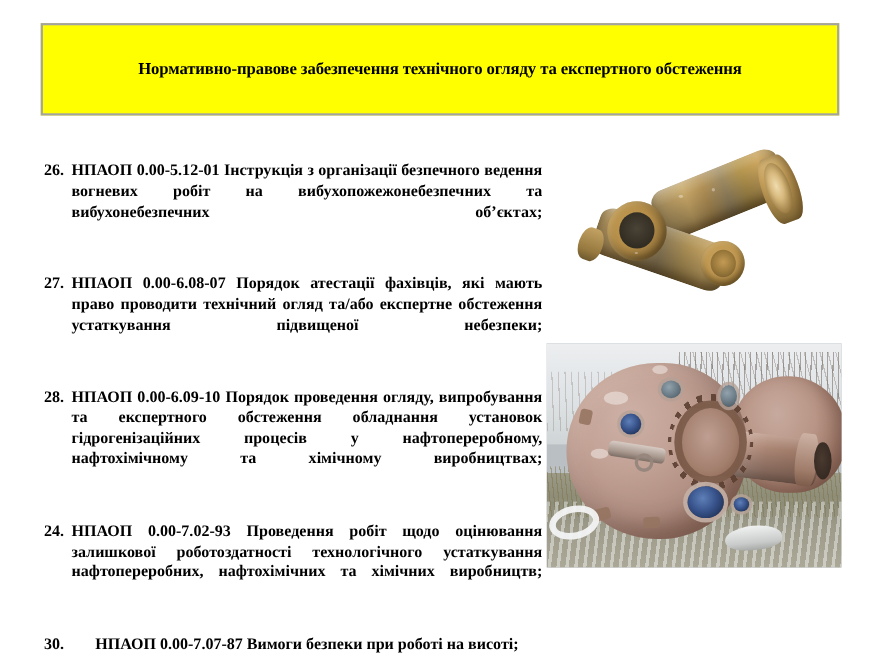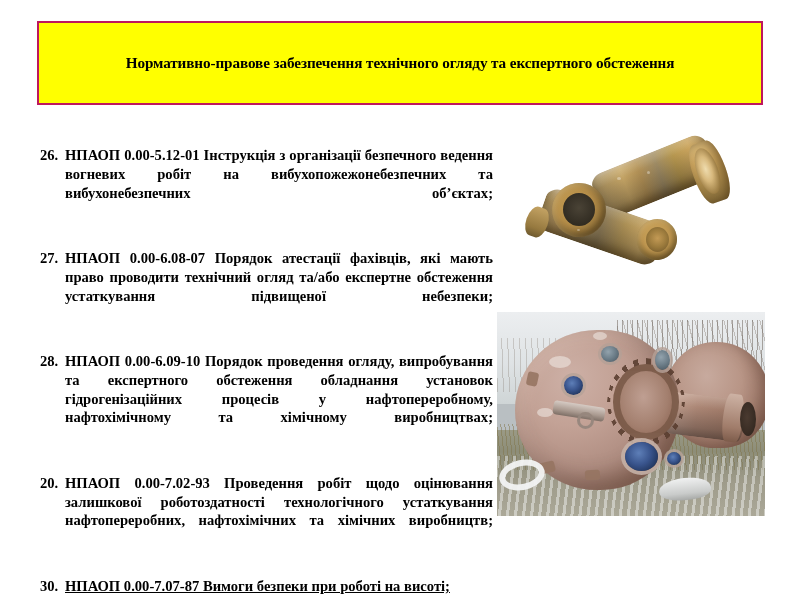--- a/index.html
+++ b/index.html
@@ -16,21 +16,21 @@
   }
 
   
   .title-banner {
     position: absolute;
     left: 37px;
     top: 21px;
     width: 726px;
     height: 84px;
     background: #FFFF00;
-    border: 2px solid #be185d;
+    border: 2px solid #a3a3a3;
     box-sizing: border-box;
     display: flex;
     align-items: center;
     justify-content: center;
     padding: 2px 6px;
   }
   .title-text {
     font-family: "Liberation Serif", "DejaVu Serif", serif;
     font-weight: bold;
     font-size: 15.2px;
@@ -86,22 +86,21 @@
     text-align: justify;
     text-justify: inter-word;
     hyphens: none;
   }
   .item-text::after {
     content: "";
     display: inline-block;
     width: 100%;
   }
   .item-text.no-justify {
-    text-align: left;
-    text-decoration: underline;
+    text-align: center;
   }
   .item-text.no-justify::after {
     content: none;
   }
 
   
   .photo {
     position: absolute;
     overflow: hidden;
   }
@@ -503,21 +502,21 @@
       <span class="item-num">27.</span>
       <span class="item-text">НПАОП 0.00-6.08-07 Порядок атестації фахівців, які мають право проводити технічний огляд та/або експертне обстеження устаткування підвищеної небезпеки;</span>
     </div>
 
     <div class="list-item">
       <span class="item-num">28.</span>
       <span class="item-text">НПАОП 0.00-6.09-10 Порядок проведення огляду, випробування та експертного обстеження обладнання установок гідрогенізаційних процесів у нафтопереробному, нафтохімічному та хімічному виробництвах;</span>
     </div>
 
     <div class="list-item">
-      <span class="item-num">20.</span>
+      <span class="item-num">24.</span>
       <span class="item-text">НПАОП 0.00-7.02-93 Проведення робіт щодо оцінювання залишкової роботоздатності технологічного устаткування нафтопереробних, нафтохімічних та хімічних виробництв;</span>
     </div>
 
     <div class="list-item">
       <span class="item-num">30.</span>
       <span class="item-text no-justify">НПАОП 0.00-7.07-87 Вимоги безпеки при роботі на висоті;</span>
     </div>
 
 
   </div>

